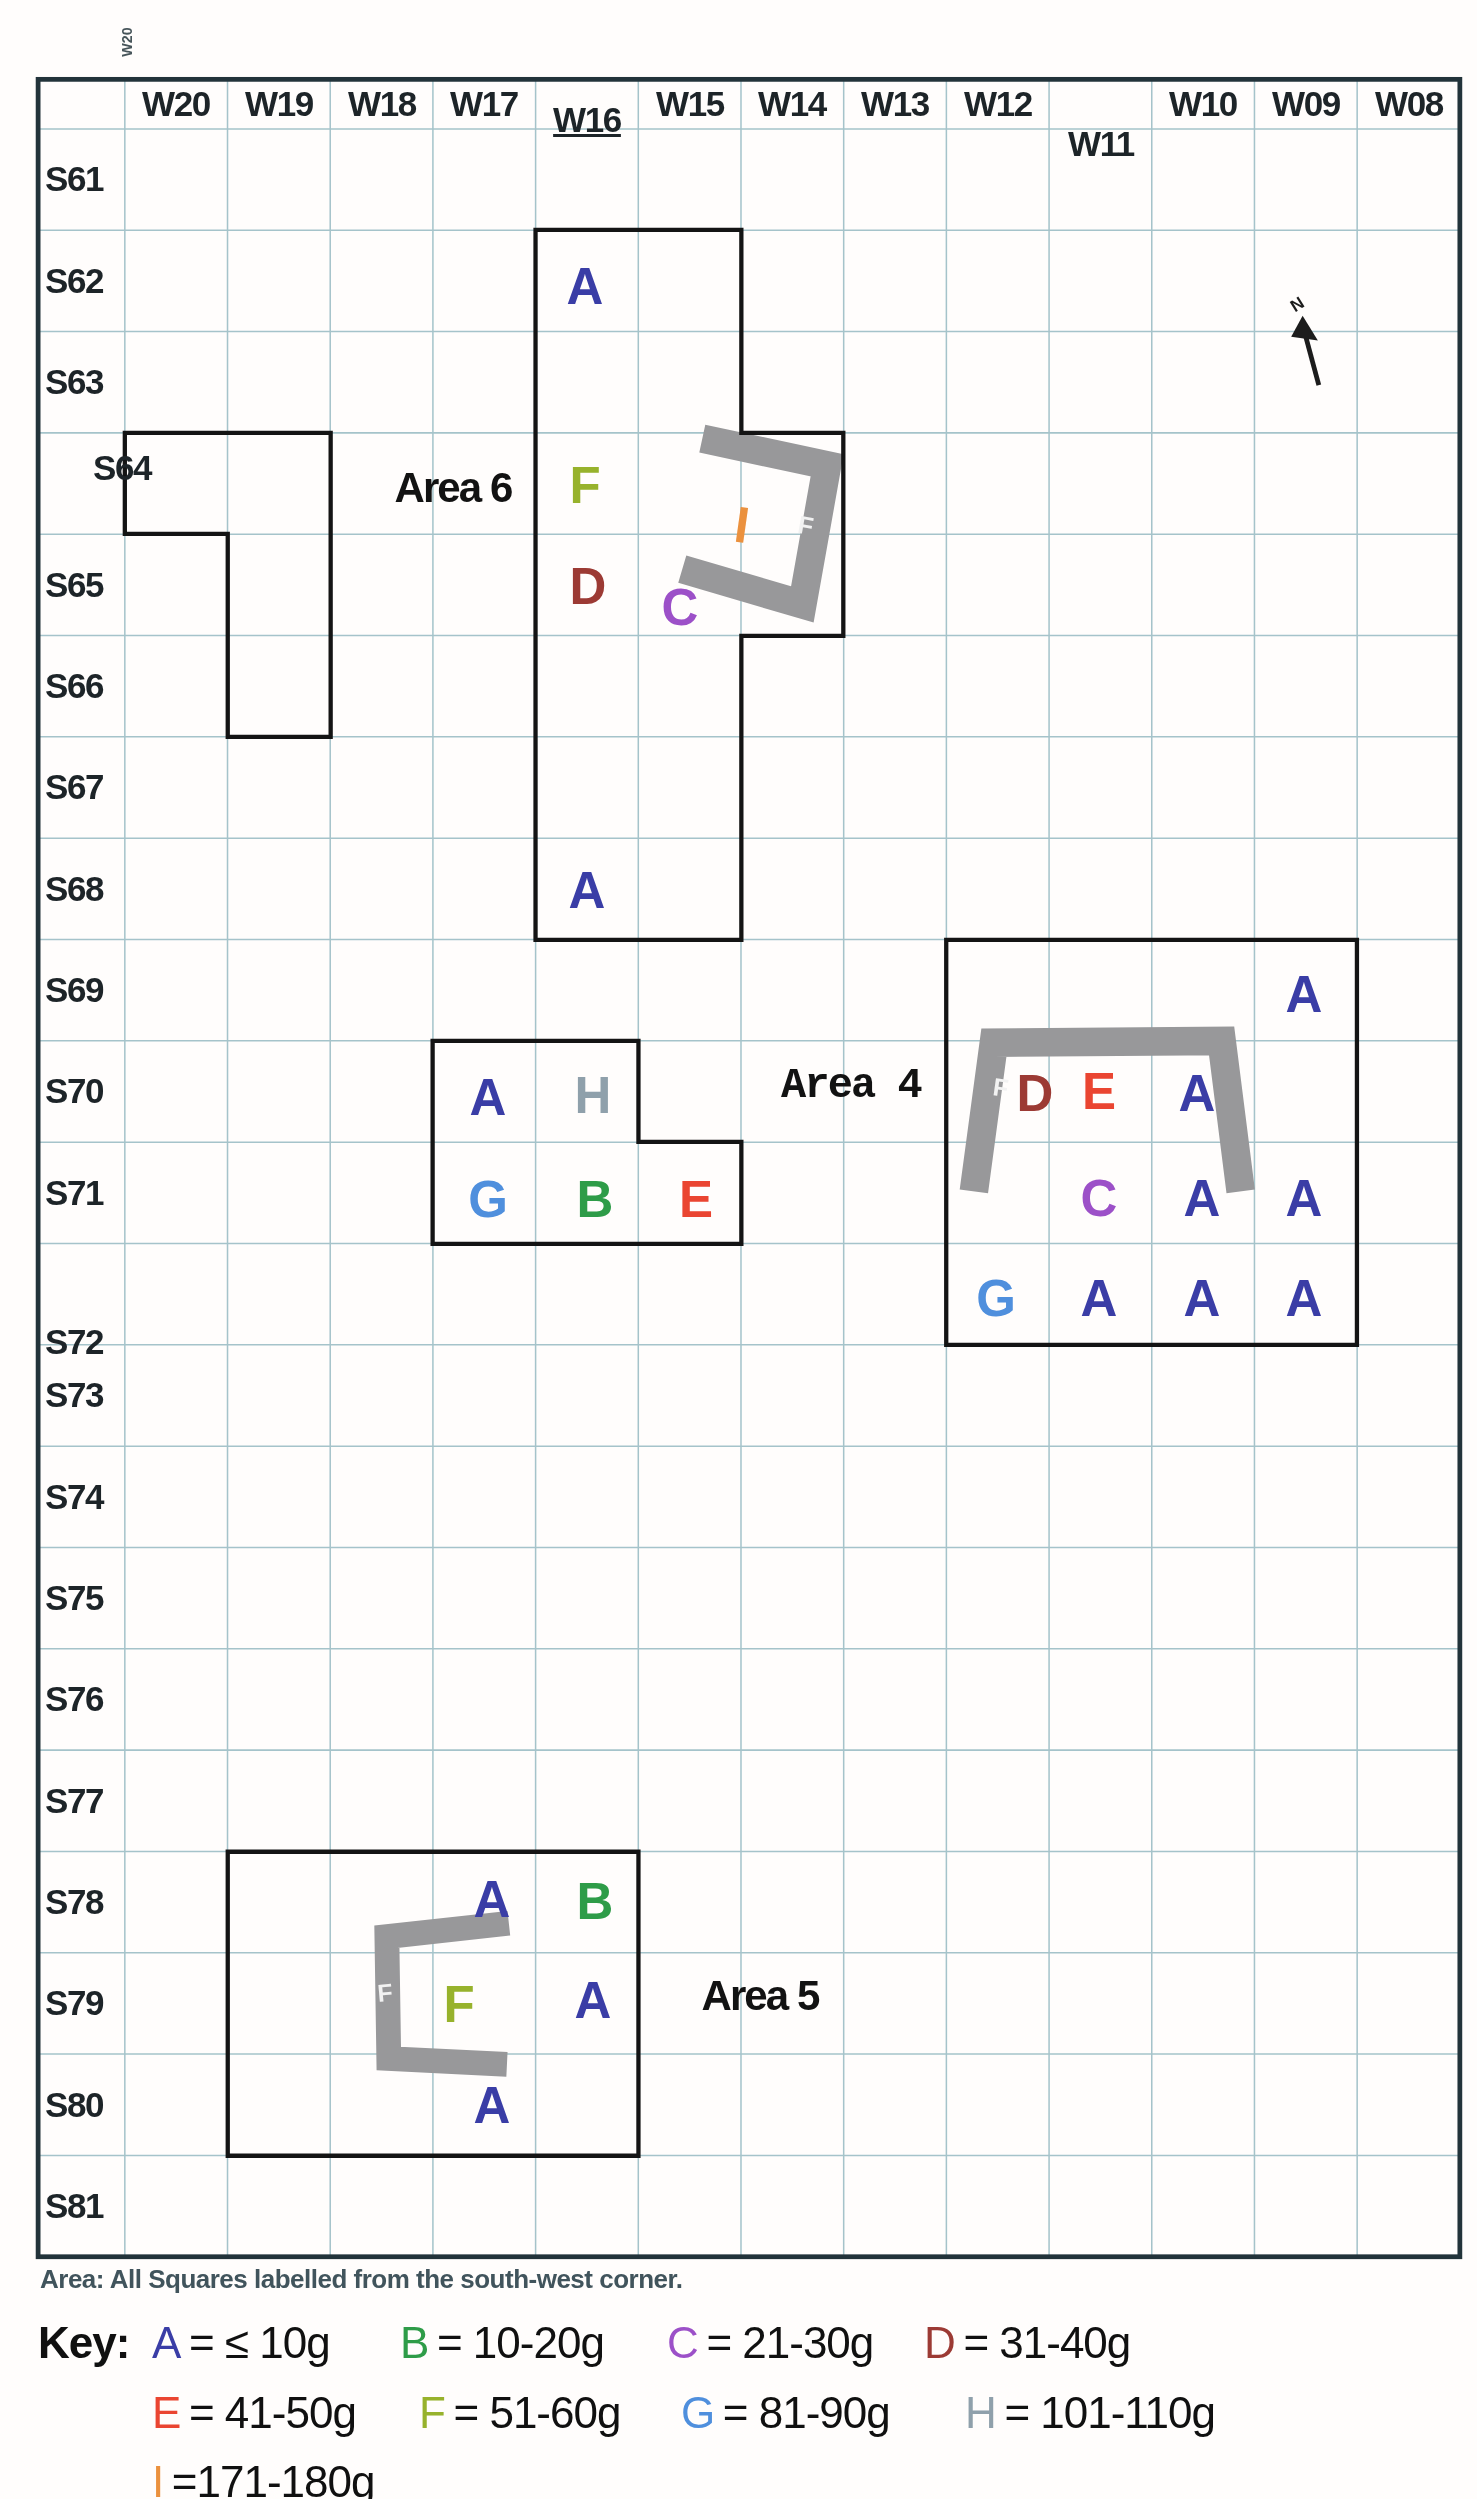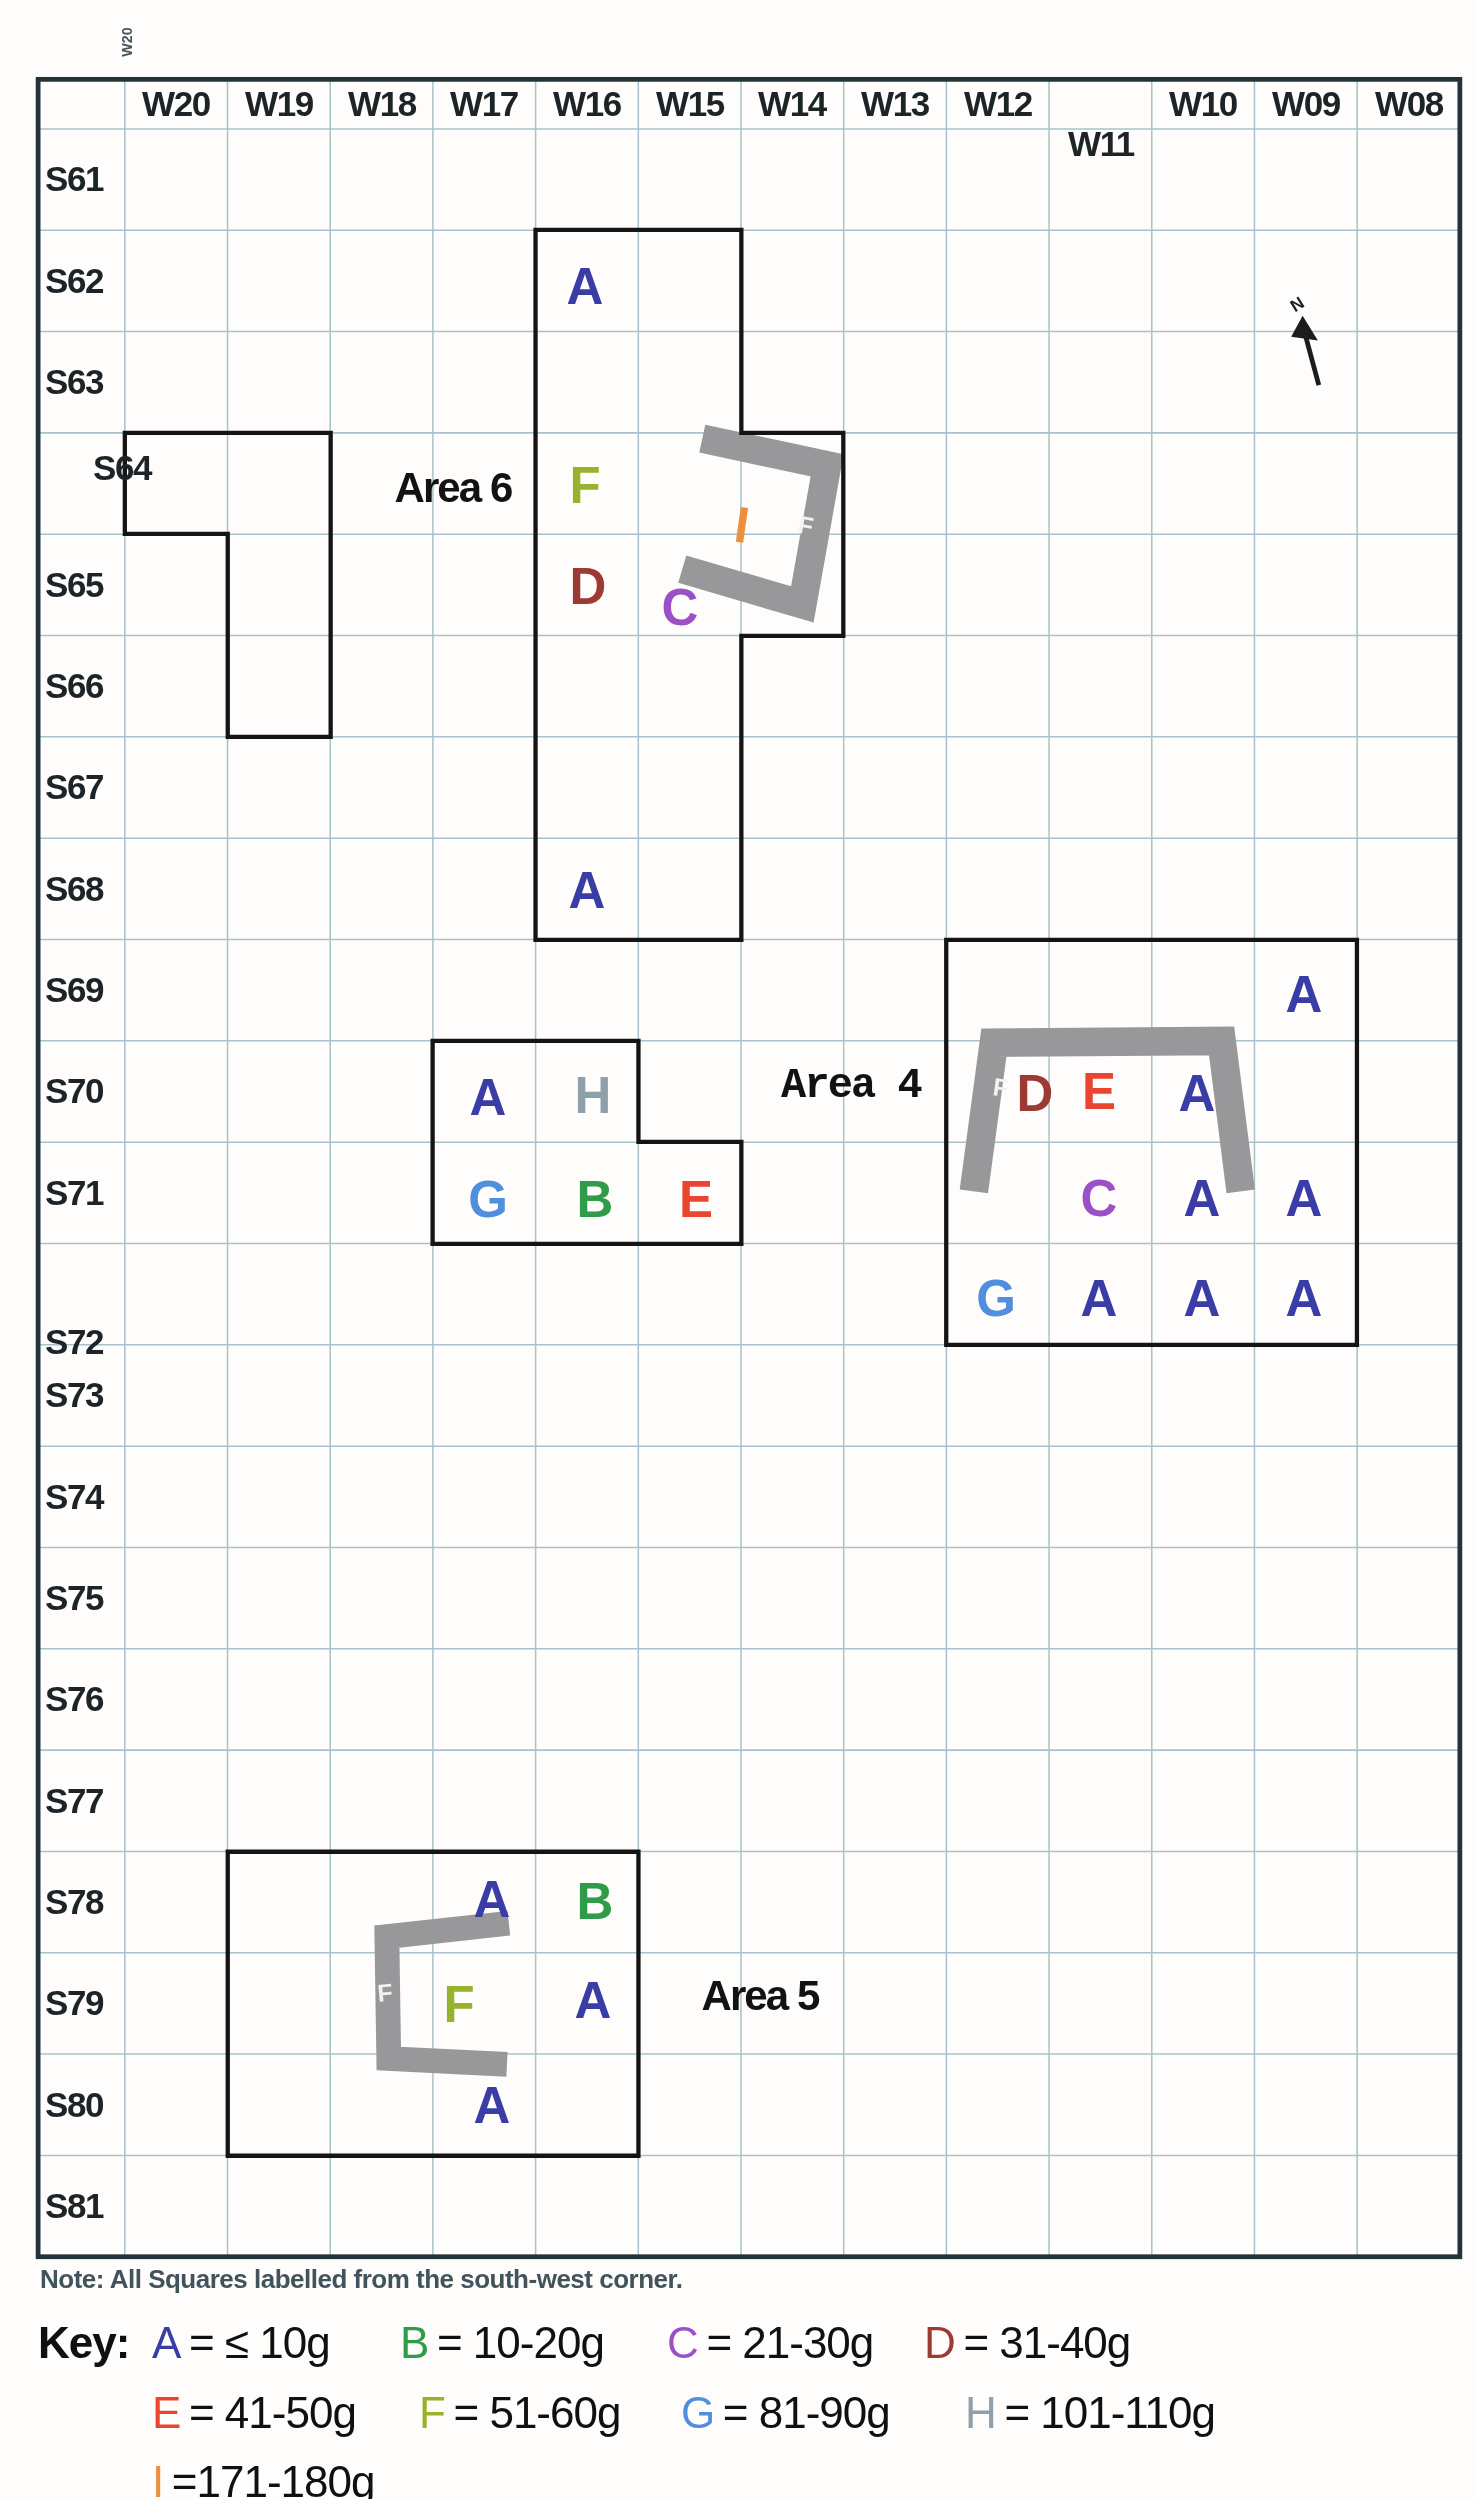--- a/index.html
+++ b/index.html
@@ -92,21 +92,21 @@
     </g>
   </svg>
 
 <div class="rot" style="left:127px;top:42px">W20</div>
 
 <div id="headers">
     <span class="hdr" style="left: 176px; top: 104px;">W20</span>
     <span class="hdr" style="left: 279px; top: 104px;">W19</span>
     <span class="hdr" style="left: 382px; top: 104px;">W18</span>
     <span class="hdr" style="left: 484px; top: 104px;">W17</span>
-    <span class="hdr" style="left: 587px; top: 104px;">W16</span>
+    <span class="hdr" style="left: 587px; top: 120px; text-decoration: underline;">W16</span>
     <span class="hdr" style="left: 690px; top: 104px;">W15</span>
     <span class="hdr" style="left: 792px; top: 104px;">W14</span>
     <span class="hdr" style="left: 895px; top: 104px;">W13</span>
     <span class="hdr" style="left: 998px; top: 104px;">W12</span>
     <span class="hdr" style="left: 1101px; top: 104px; margin-top: 40px;">W11</span>
     <span class="hdr" style="left: 1203px; top: 104px;">W10</span>
     <span class="hdr" style="left: 1306px; top: 104px;">W09</span>
     <span class="hdr" style="left: 1409px; top: 104px;">W08</span>
   </div>
 <div id="rowlabels">
@@ -160,21 +160,21 @@
     <span class="letter" style="left: 1099px; top: 1301px; color: rgb(58, 61, 166);">A</span>
     <span class="letter" style="left: 1202px; top: 1301px; color: rgb(58, 61, 166);">A</span>
     <span class="letter" style="left: 1304px; top: 1301px; color: rgb(58, 61, 166);">A</span>
     <span class="letter" style="left: 492px; top: 1902px; color: rgb(58, 61, 166);">A</span>
     <span class="letter" style="left: 595px; top: 1904px; color: rgb(46, 156, 72);">B</span>
     <span class="letter" style="left: 459px; top: 2007px; color: rgb(151, 178, 44);">F</span>
     <span class="letter" style="left: 593px; top: 2003px; color: rgb(58, 61, 166);">A</span>
     <span class="letter" style="left: 492px; top: 2108px; color: rgb(58, 61, 166);">A</span>
   </div>
 
-<div class="note">Note: All Squares labelled from the south-west corner.</div>
+<div class="note">Area: All Squares labelled from the south-west corner.</div>
 
 <div class="keywrap">
   <div class="kprefix" style="left:38px;top:2318px">Key:</div>
   <div id="keyentries">
       <div class="kitem" style="left: 152px; top: 2318px;"><span style="color: rgb(58, 61, 166);">A</span><span class="v">= ≤ 10g</span></div>
       <div class="kitem" style="left: 400px; top: 2318px;"><span style="color: rgb(46, 156, 72);">B</span><span class="v">= 10-20g</span></div>
       <div class="kitem" style="left: 667px; top: 2318px;"><span style="color: rgb(156, 80, 200);">C</span><span class="v">= 21-30g</span></div>
       <div class="kitem" style="left: 924px; top: 2318px;"><span style="color: rgb(156, 58, 52);">D</span><span class="v">= 31-40g</span></div>
       <div class="kitem" style="left: 152px; top: 2388px;"><span style="color: rgb(234, 69, 49);">E</span><span class="v">= 41-50g</span></div>
       <div class="kitem" style="left: 419px; top: 2388px;"><span style="color: rgb(151, 178, 44);">F</span><span class="v">= 51-60g</span></div>

